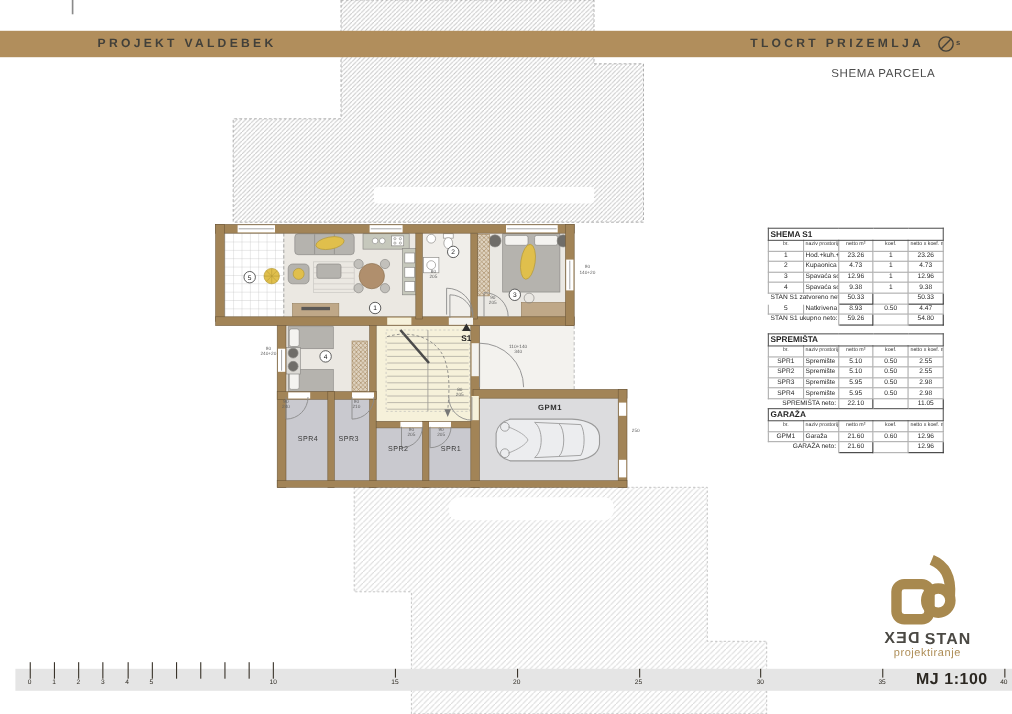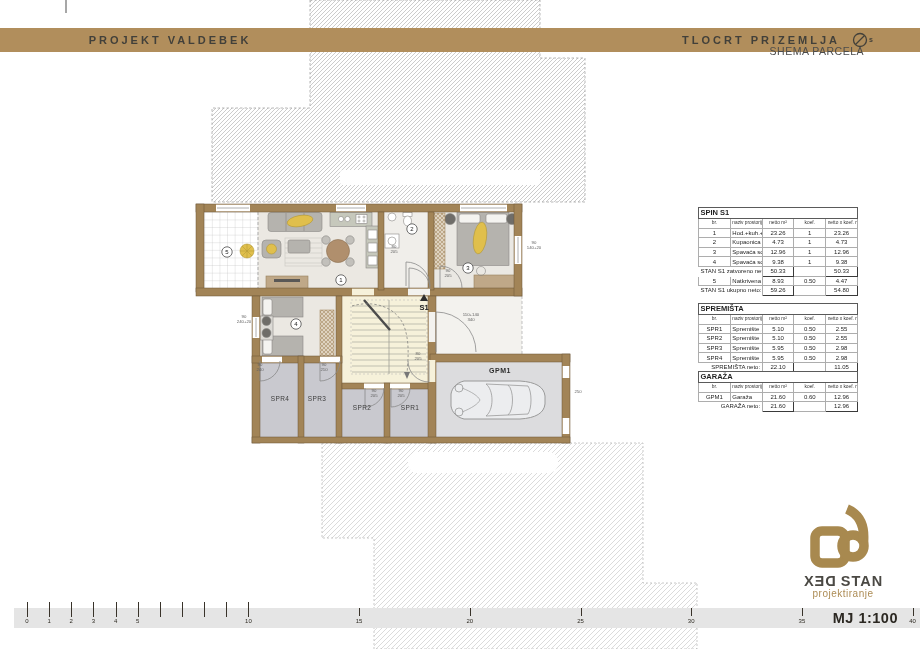--- a/index.html
+++ b/index.html
@@ -11,21 +11,21 @@
   
   .band{position:absolute;left:0;top:28px;width:920px;height:24px;background:#b18e5c;z-index:5;}
   .band .t{position:absolute;top:6px;font-size:11px;font-weight:bold;letter-spacing:3px;
            color:#42403a;white-space:nowrap;text-align:center;}
   .t-left{left:55px;width:230px;}
   .t-center{left:335px;width:290px;}
   .t-right{left:676px;width:170px;}
   .compass{position:absolute;left:851px;top:3px;}
   .compass-s{position:absolute;left:869px;top:8px;font-size:7px;font-weight:bold;color:#42403a;letter-spacing:0;}
 
-  .subtitle{position:absolute;left:742px;top:45px;width:122px;text-align:right;font-size:10.5px;
+  .subtitle{position:absolute;left:742px;top:61px;width:122px;text-align:center;font-size:10.5px;
             color:#4c4c4c;letter-spacing:0.5px;z-index:5;}
 
   
   .tbl{position:absolute;left:698px;width:160px;border-collapse:collapse;table-layout:fixed;
        background:#fff;z-index:6;border:1px solid #5a5a5a;}
   .tbl td{border:1px solid #adadad;font-size:6px;line-height:1;padding:0 1.5px;height:8.6px;
           color:#1f1f1f;white-space:nowrap;overflow:hidden;text-align:center;}
   .tbl td.t{font-size:7.5px;font-weight:bold;text-align:left;height:10px;border:1px solid #5a5a5a;}
   .tbl td.h{font-size:4.8px;color:#333;}
   .tbl td.left{text-align:left;}
@@ -300,21 +300,21 @@
       <line x1="4.5" y1="13.5" x2="13.5" y2="4.5" stroke="#42403a" stroke-width="1.3"></line>
     </svg>
     <span class="compass-s">s</span>
   </div>
 
   <div class="subtitle">SHEMA PARCELA</div>
 
   <table class="tbl" id="tbl-stan">
       <tbody>
         <tr>
-          <td class="t" colspan="5">SPIN S1</td>
+          <td class="t" colspan="5">SHEMA S1</td>
         </tr>
         <tr>
           <td class="h c0">br.</td>
           <td class="h c1">naziv prostorije</td>
           <td class="h c2">netto m²</td>
           <td class="h c3">koef.</td>
           <td class="h c4">netto x koef. m²</td>
         </tr>
         <tr>
           <td class="c0">1</td>

